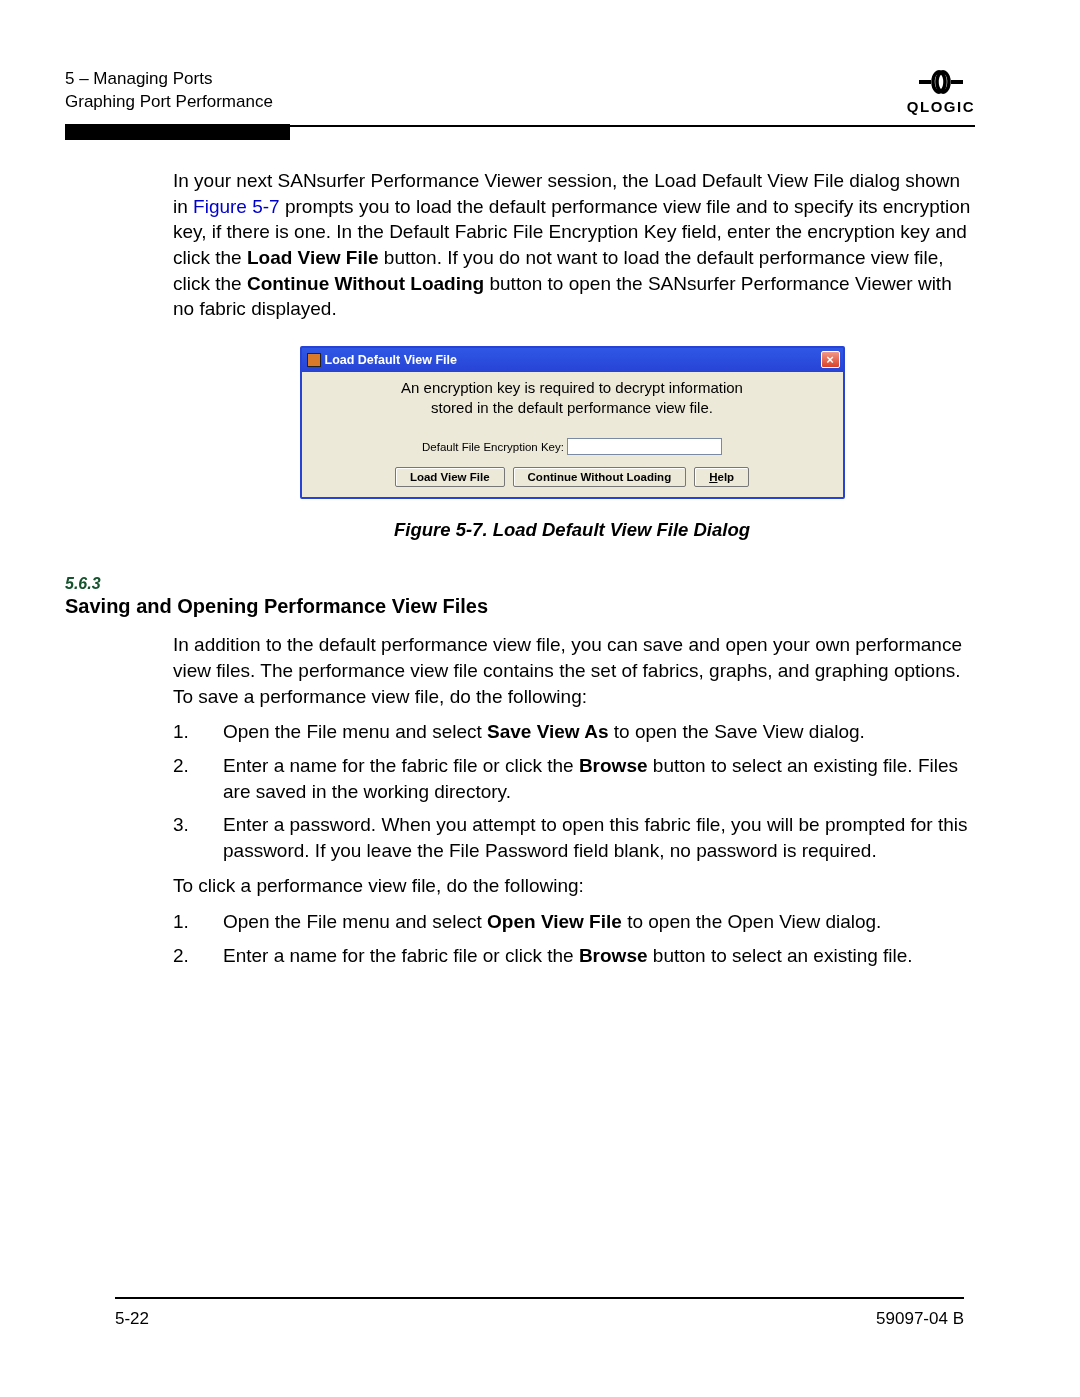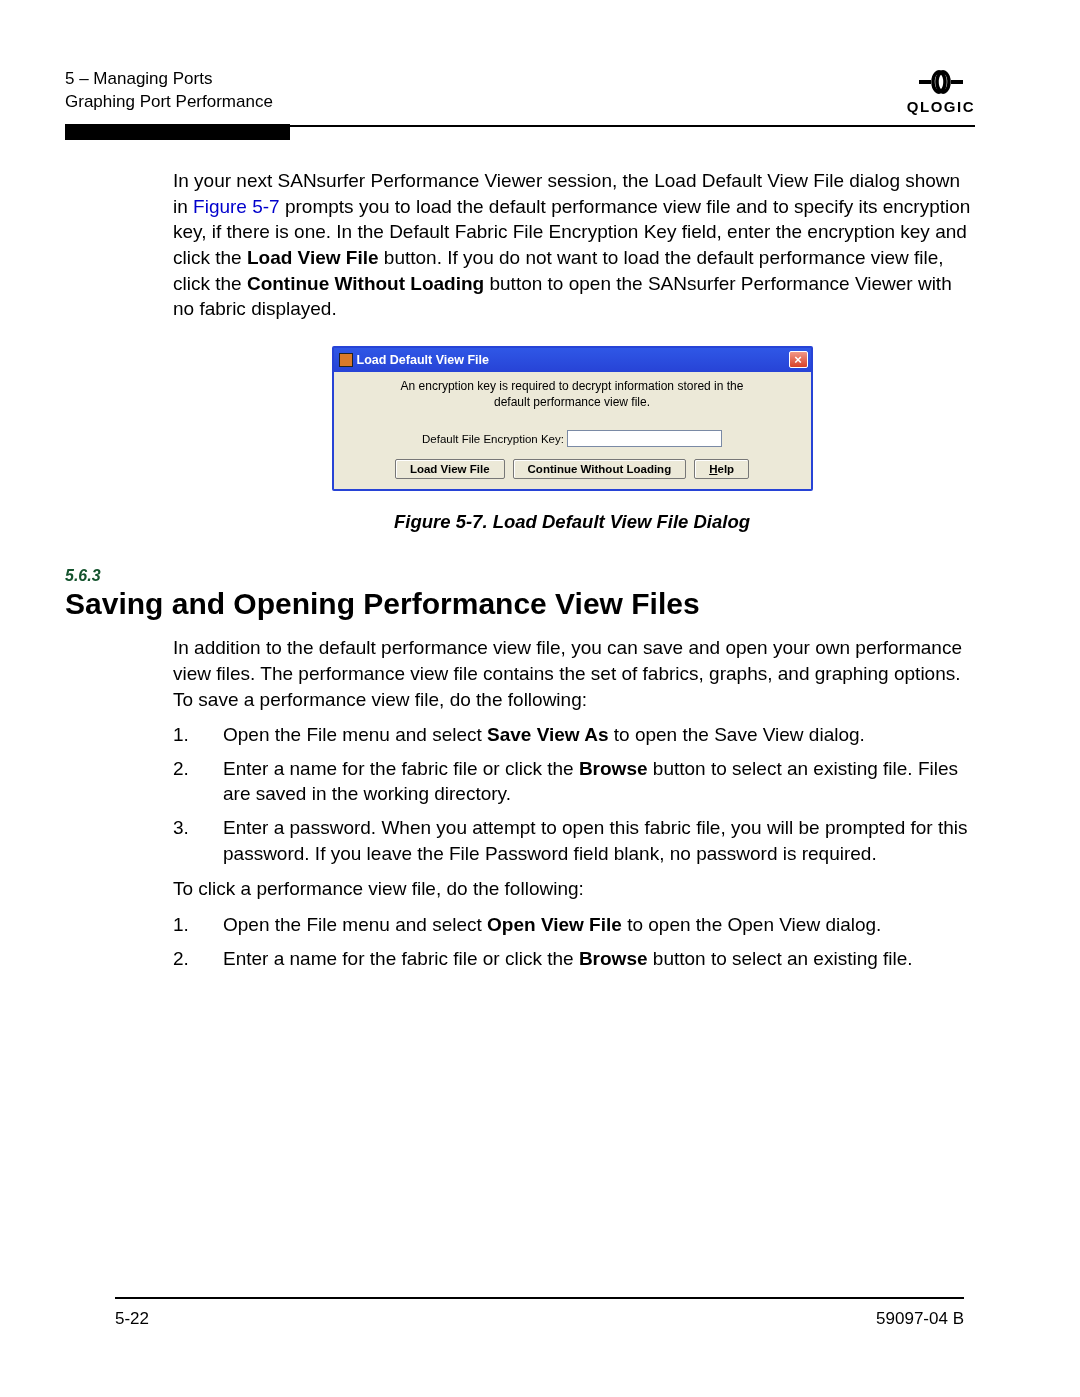--- a/index.html
+++ b/index.html
@@ -64,21 +64,21 @@
     margin-bottom: 24px;
   }
   .bold { font-weight: bold; }
   .xref { color: #0000cc; }
   .dialog-wrap {
     display: flex;
     justify-content: center;
     margin-bottom: 20px;
   }
   .dialog {
-    width: 481px;
+    width: 545px;
     background: #ece9d8;
     border: 2px solid #2743d6;
     border-radius: 2px;
   }
   .titlebar {
     background: linear-gradient(to bottom, #2f57e6, #2743d6);
     color: #fff;
     height: 24px;
     display: flex;
     align-items: center;
@@ -113,21 +113,21 @@
     display: flex;
     align-items: center;
     justify-content: center;
     line-height: 1;
   }
   .dialog-body {
     text-align: center;
     padding: 6px 8px 6px 8px;
   }
   .dialog-msg {
-    font-size: 12px;
+    font-size: 15px;
     color: #000;
     line-height: 1.35;
     margin-bottom: 14px;
     display: inline-block;
     max-width: 350px;
   }
   .key-row {
     display: flex;
     align-items: center;
     justify-content: center;
@@ -170,21 +170,21 @@
   }
   .sect-num {
     font-size: 16px;
     font-weight: bold;
     font-style: italic;
     color: #14532d;
     margin-left: -108px;
     margin-bottom: 2px;
   }
   .sect-title {
-    font-size: 30px;
+    font-size: 20px;
     font-weight: bold;
     color: #000;
     margin-left: -108px;
     margin-bottom: 14px;
   }
   .numlist {
     list-style: none;
   }
   .numlist li {
     display: flex;

